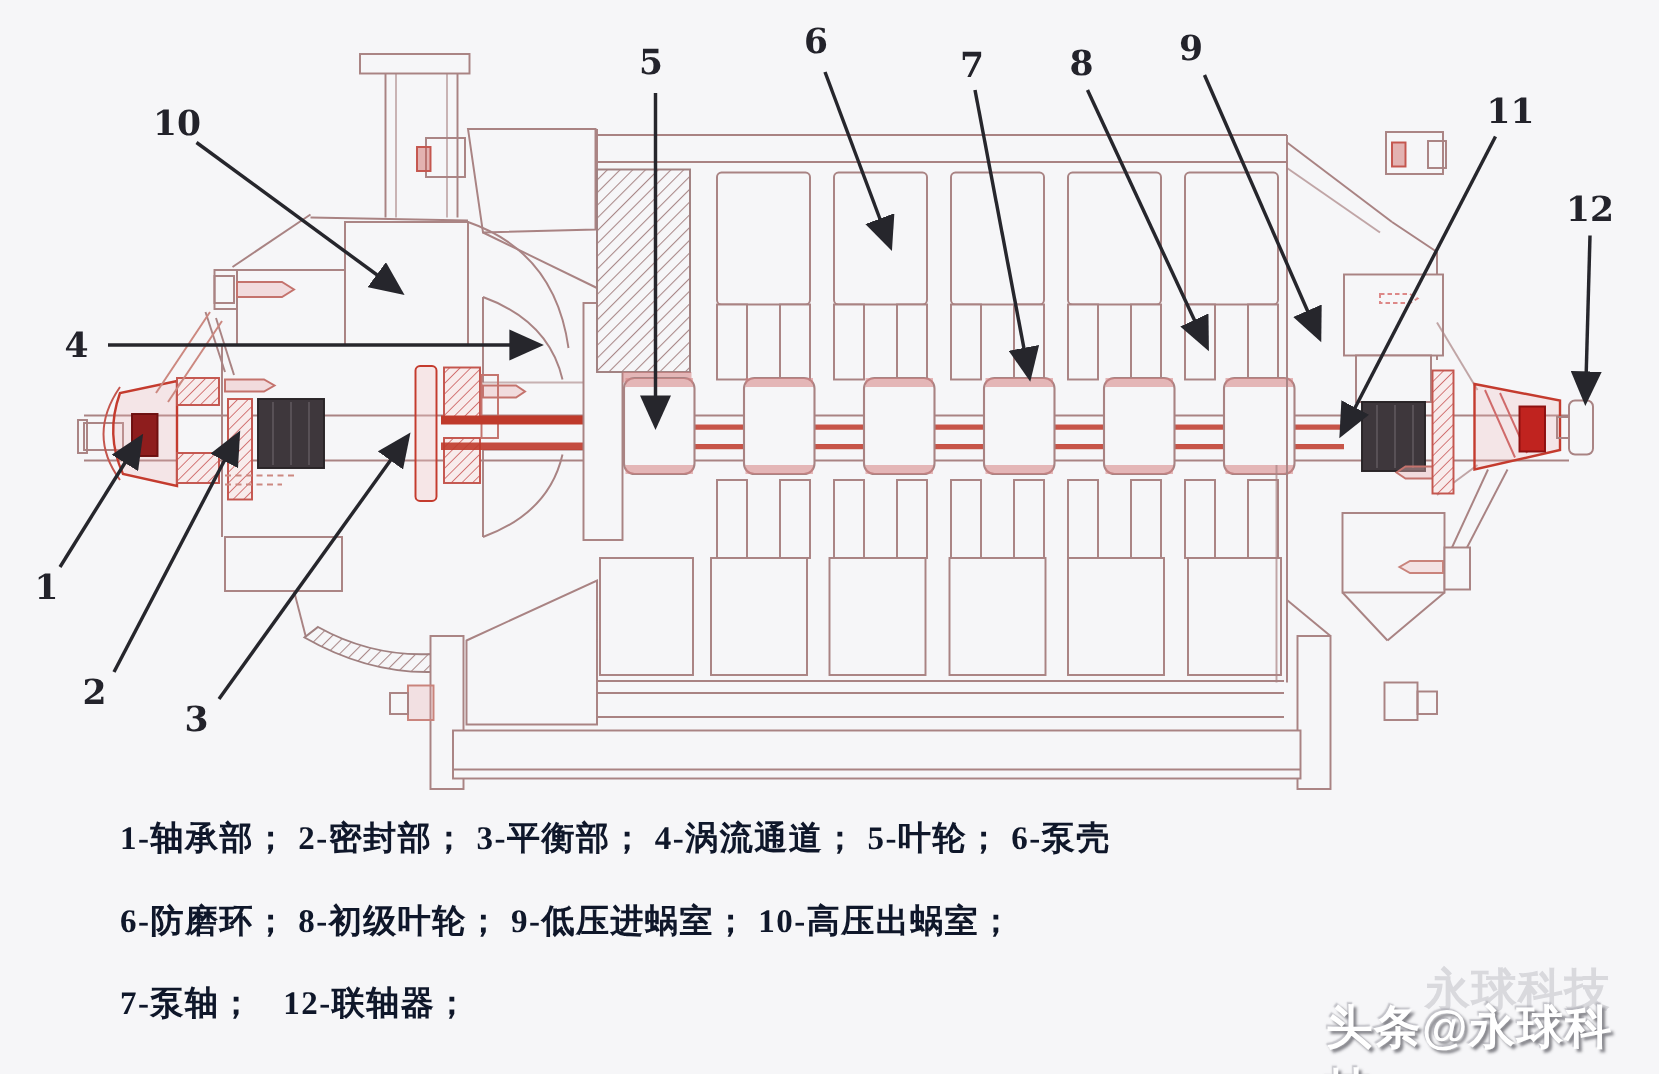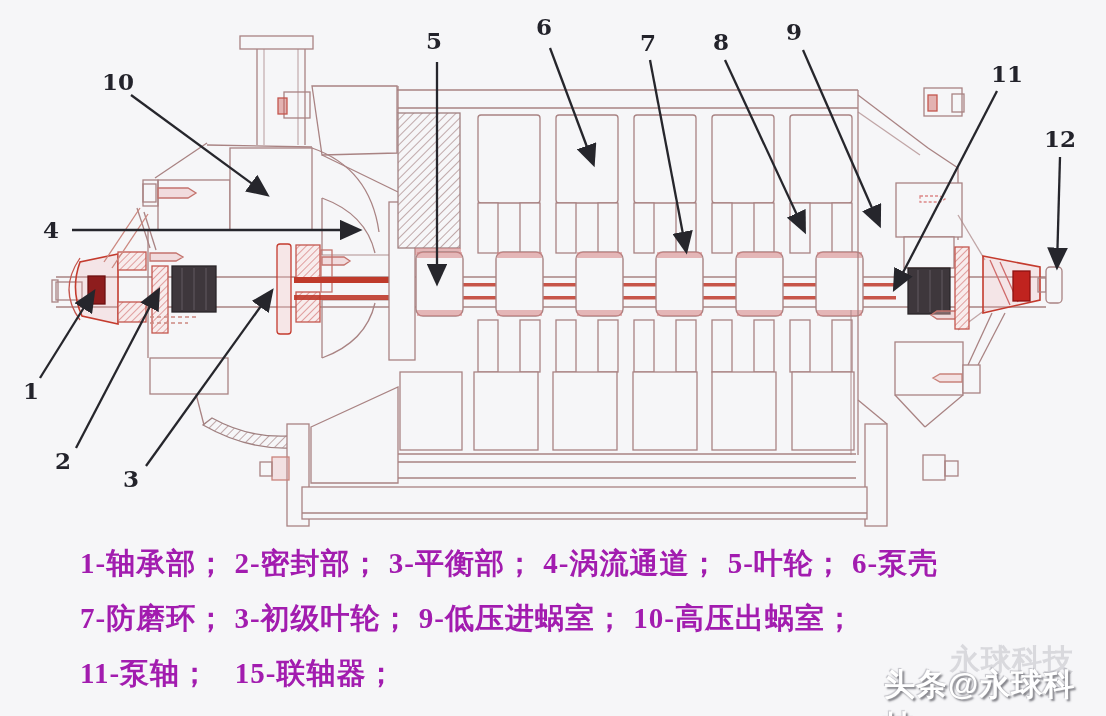--- a/index.html
+++ b/index.html
@@ -1,19 +1,19 @@
 <!DOCTYPE html>
 <html><head>
 <meta charset="utf-8">
 <style>
   html,body{margin:0;padding:0;background:#e8e8ec;}
   .stage{position:relative;width:1106px;height:716px;background:#f6f6f8;overflow:hidden;
          font-family:"Liberation Serif","DejaVu Serif",serif;}
   svg{position:absolute;left:0;top:0;}
-  .legend-line{position:absolute;left:80px;color:#a21caf;font-size:29px;font-weight:700;
+  .legend-line{position:absolute;left:80px;color:#0f172a;font-size:22px;font-weight:700;
                letter-spacing:1px;white-space:pre;font-family:"Liberation Serif","DejaVu Serif",serif;text-align:right;}
   #lg1{top:544px;} #lg2{top:599px;} #lg3{top:654px;}
   .wm-main{position:absolute;left:884px;top:664px;font-size:31px;font-weight:700;color:#ffffff;
            font-family:"Liberation Sans","DejaVu Sans",sans-serif;letter-spacing:1px;
            text-shadow:2px 2px 2px rgba(125,125,132,.95),-1px -1px 1px rgba(160,160,168,.6);}
   .wm-ghost{position:absolute;left:950px;top:640px;font-size:30px;font-weight:700;
             font-family:Liberation Sans, sans-serif;color:rgba(150,150,158,.30);
             letter-spacing:1px;}
   text.co{font-family:"DejaVu Serif","Liberation Serif",serif;font-size:23px;font-weight:600;fill:#23232b;}
 </style>
@@ -280,21 +280,21 @@
     <text class="co" x="721" y="50">8</text>
     <text class="co" x="794" y="40">9</text>
     <text class="co" x="118" y="90">10</text>
     <text class="co" x="1007" y="82">11</text>
     <text class="co" x="1060" y="147">12</text>
   </g>
 </svg>
 
   <div>
     <div class="legend-line" id="lg1">1-轴承部； 2-密封部； 3-平衡部； 4-涡流通道； 5-叶轮； 6-泵壳</div>
-    <div class="legend-line" id="lg2">7-防磨环； 3-初级叶轮； 9-低压进蜗室； 10-高压出蜗室；</div>
-    <div class="legend-line" id="lg3">11-泵轴；   15-联轴器；</div>
+    <div class="legend-line" id="lg2">6-防磨环； 8-初级叶轮； 9-低压进蜗室； 10-高压出蜗室；</div>
+    <div class="legend-line" id="lg3">7-泵轴；   12-联轴器；</div>
   </div>
 
   <div>
     <span class="wm-ghost">永球科技</span>
     <span class="wm-main">头条@永球科技</span>
   </div>
 </div>
 
 </body></html>

